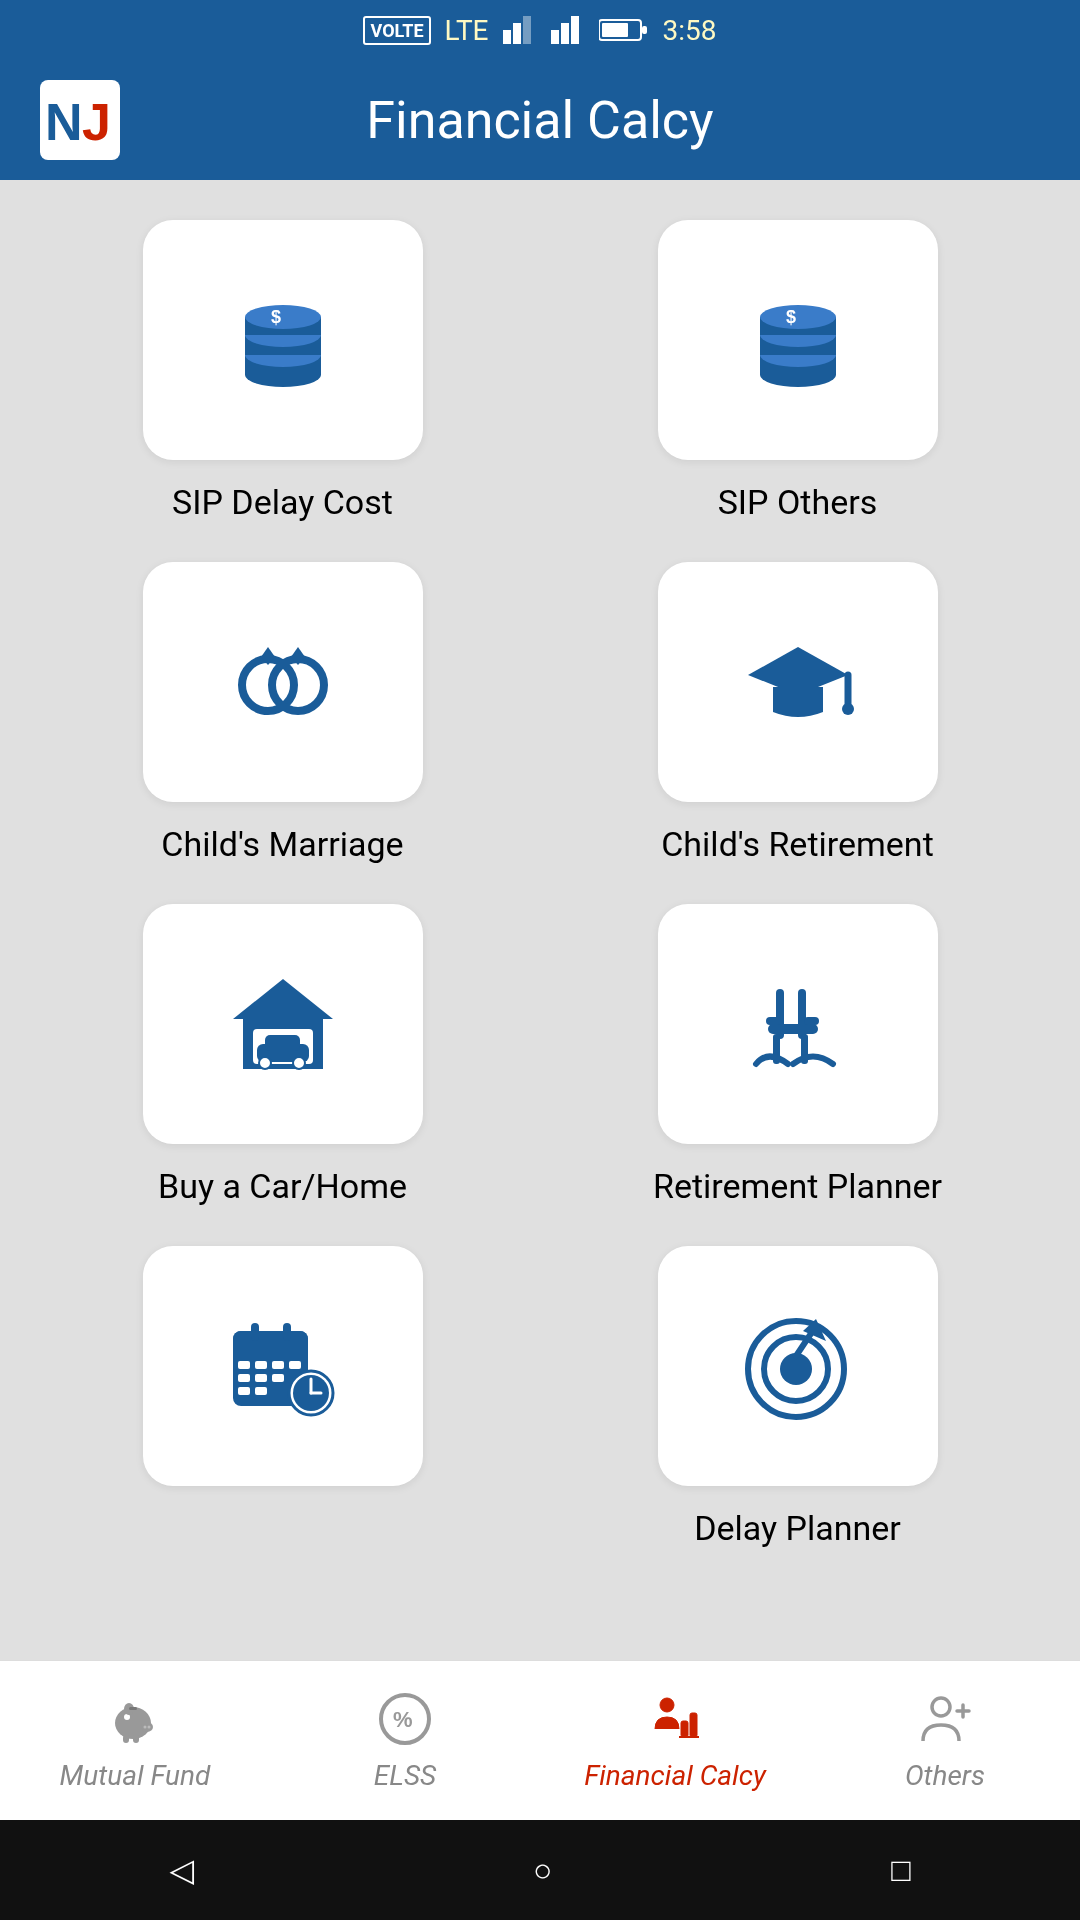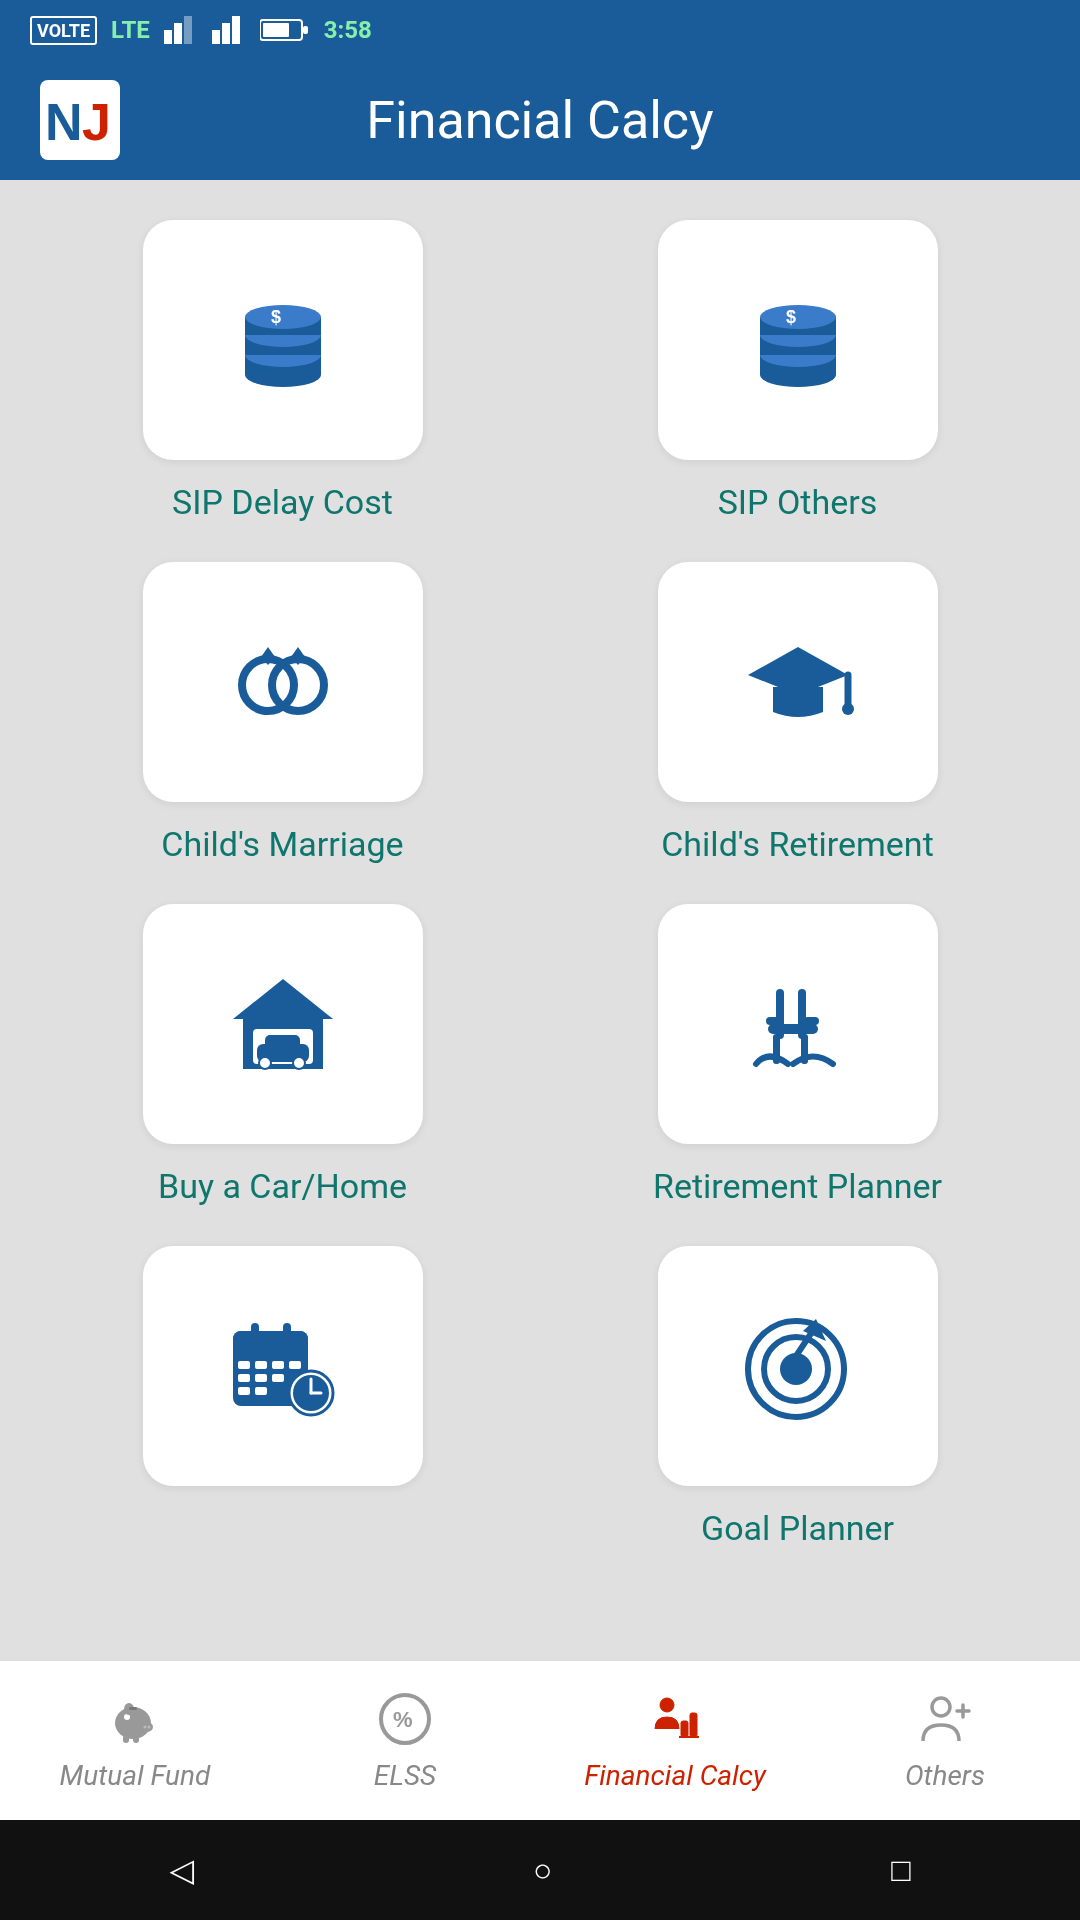--- a/index.html
+++ b/index.html
@@ -13,28 +13,28 @@
       display: flex;
       flex-direction: column;
     }
 
     
     .status-bar {
       background: #1a5c99;
       height: 60px;
       display: flex;
       align-items: center;
-      justify-content: flex-start;
+      justify-content: center;
       padding: 0 30px;
       gap: 14px;
     }
     .status-bar-text {
-      color: #86efac;
-      font-size: 24px;
-      font-weight: 700;
+      color: #fef9c3;
+      font-size: 28px;
+      font-weight: 400;
     }
     .volte-badge {
       border: 2px solid white;
       color: white;
       font-size: 18px;
       font-weight: 700;
       padding: 2px 5px;
       border-radius: 3px;
     }
 
@@ -92,21 +92,21 @@
       width: 280px;
       height: 240px;
       background: white;
       border-radius: 30px;
       display: flex;
       align-items: center;
       justify-content: center;
       box-shadow: 0 2px 8px rgba(0,0,0,0.08);
     }
     .card-label {
-      color: #0f766e;
+      color: #000000;
       font-size: 34px;
       font-weight: 400;
       text-align: center;
     }
 
     
     .icon-svg {
       width: 120px;
       height: 110px;
     }
@@ -347,21 +347,21 @@
       <svg class="icon-svg" viewBox="0 0 120 110" fill="none" xmlns="http://www.w3.org/2000/svg">
 
         <circle cx="58" cy="58" r="48" stroke="#1a5c99" stroke-width="6" fill="none"></circle>
         <circle cx="58" cy="58" r="32" stroke="#1a5c99" stroke-width="6" fill="none"></circle>
         <circle cx="58" cy="58" r="16" fill="#1a5c99"></circle>
 
         <line x1="78" y1="15" x2="58" y2="45" stroke="#1a5c99" stroke-width="6" stroke-linecap="round"></line>
         <polygon points="78,8 88,30 65,20" fill="#1a5c99"></polygon>
       </svg>
     </div>
-    <span class="card-label">Goal Planner</span>
+    <span class="card-label">Delay Planner</span>
   </div>
 
 </div>
 
 <div class="bottom-nav">
 
   <div class="nav-item">
     <div class="nav-icon">
       <svg width="56" height="56" viewBox="0 0 56 56" fill="none">
 

